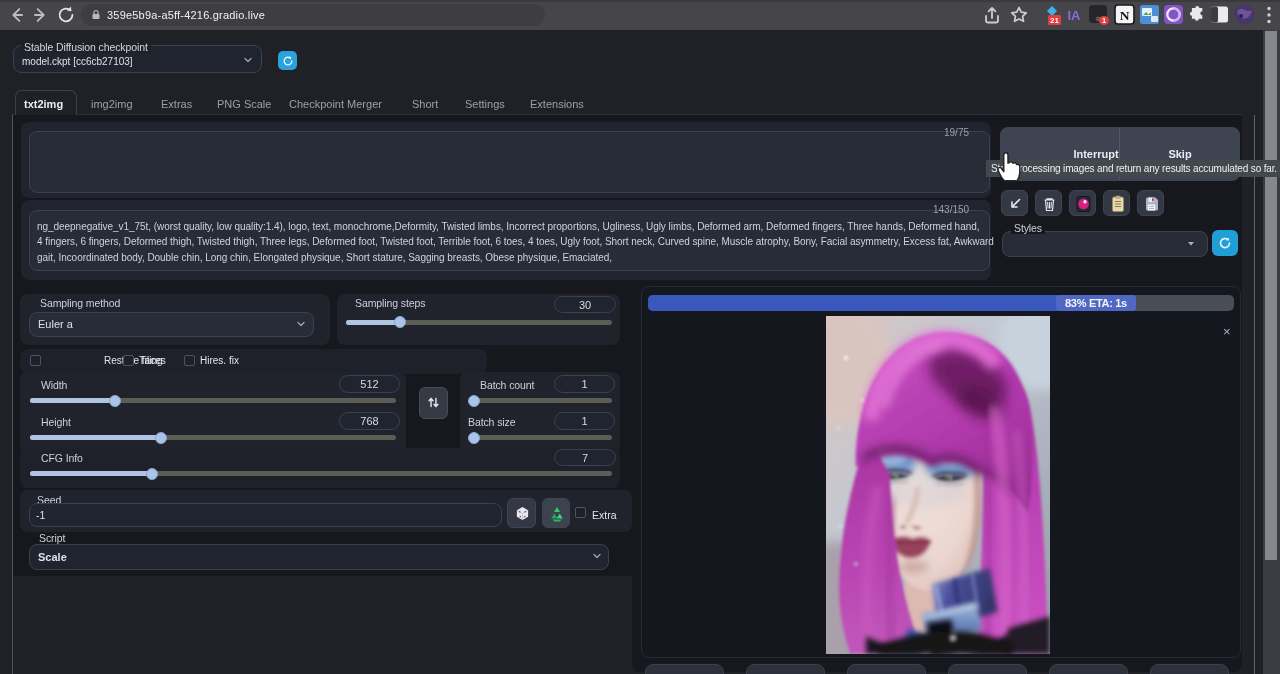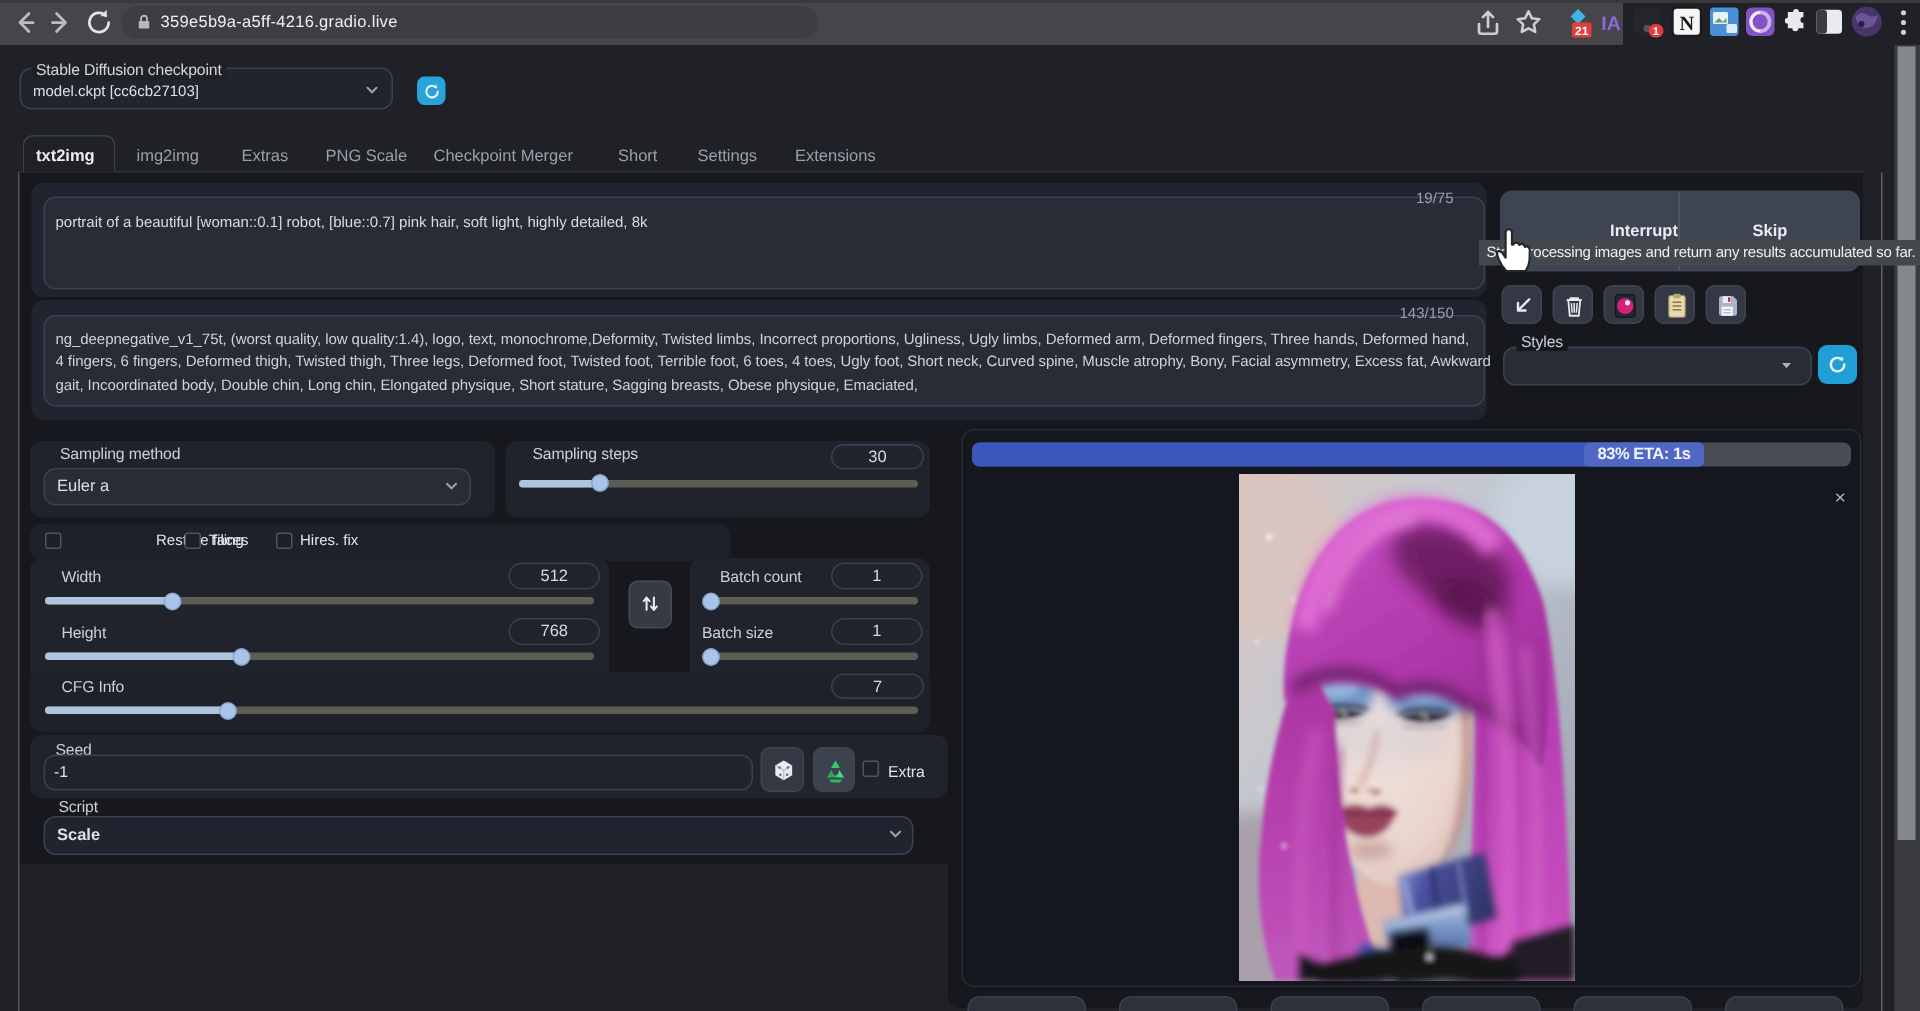--- a/index.html
+++ b/index.html
@@ -1,21 +1,21 @@
 <!DOCTYPE html>
 <html><head>
 <meta charset="utf-8">
 <style>
   * { margin:0; padding:0; box-sizing:border-box; }
   html,body { width:1280px; height:674px; overflow:hidden; background:#1f2126;
     font-family:"Liberation Sans", sans-serif; }
   .abs { position:absolute; }
   #page { position:relative; width:1280px; height:674px; }
   
-  #chrome { position:absolute; left:0; top:0; width:1082px; height:30px; background:#46454a; }
+  #chrome { position:absolute; left:0; top:0; width:1280px; height:30px; background:#46454a; }
   #chrome .pill { position:absolute; left:81px; top:4px; width:464px; height:22px;
     background:#3e3d42; border-radius:11px; }
   #chrome .url { position:absolute; left:107px; top:9px; color:#f0eff1; font-size:11px; letter-spacing:0.2px; }
   .cicon { position:absolute; top:3px; width:24px; height:24px; color:#c8c7cb; }
   
   .panel { position:absolute; background:#20232c; border-radius:8px; }
   .input { position:absolute; background:#282c37; border:1px solid #3a4150; border-radius:8px; }
   .lbl   { position:absolute; color:#ccd0da; font-size:10.5px; letter-spacing:-0.1px; }
   .val   { color:#dde0e7; font-size:11px; }
   .numbox{ position:absolute; background:#20242e; border:1px solid #3a4150; border-radius:8px;
@@ -133,21 +133,20 @@
   <div class="tab" style="left:161px;">Extras</div>
   <div class="tab" style="left:217px;">PNG Scale</div>
   <div class="tab" style="left:289px;text-align:center;">Checkpoint Merger</div>
   <div class="tab" style="left:412px;">Short</div>
   <div class="tab" style="left:465px;">Settings</div>
   <div class="tab" style="left:530px;">Extensions</div>
   <div style="position:absolute;left:12px;top:115px;width:1px;height:559px;background:#53564a;"></div>
 
   <div class="panel" style="left:21px;top:122px;width:970px;height:76px;background:#21242e;"></div>
   <div class="input" style="left:29px;top:131px;width:961px;height:62px;"></div>
-  <div class="abs" style="left:37px;top:143px;color:#d8dbe3;font-size:10px;">portrait of a beautiful [woman::0.1] robot, [blue::0.7] pink hair, soft light, highly detailed, 8k</div>
   <div class="abs" style="left:944px;top:127px;color:#9aa0ad;font-size:10px;">19/75</div>
 
   <div class="panel" style="left:21px;top:200px;width:970px;height:80px;background:#21242e;"></div>
   <div class="input" style="left:29px;top:210px;width:961px;height:61px;"></div>
   <div class="abs" style="left:37px;top:219px;color:#ced2dc;font-size:10px;letter-spacing:-0.045px;line-height:15.4px;white-space:nowrap;">ng_deepnegative_v1_75t, (worst quality, low quality:1.4), logo, text, monochrome,Deformity, Twisted limbs, Incorrect proportions, Ugliness, Ugly limbs, Deformed arm, Deformed fingers, Three hands, Deformed hand,<br>4 fingers, 6 fingers, Deformed thigh, Twisted thigh, Three legs, Deformed foot, Twisted foot, Terrible foot, 6 toes, 4 toes, Ugly foot, Short neck, Curved spine, Muscle atrophy, Bony, Facial asymmetry, Excess fat, Awkward<br>gait, Incoordinated body, Double chin, Long chin, Elongated physique, Short stature, Sagging breasts, Obese physique, Emaciated,</div>
   <div class="abs" style="left:933px;top:204px;color:#9aa0ad;font-size:10px;">143/150</div>
 
   <div class="panel" style="left:20px;top:294px;width:310px;height:51px;"></div>
   <div class="lbl" style="left:40px;top:297px;">Sampling method</div>
   <div class="input" style="left:29px;top:312px;width:285px;height:25px;"></div>

